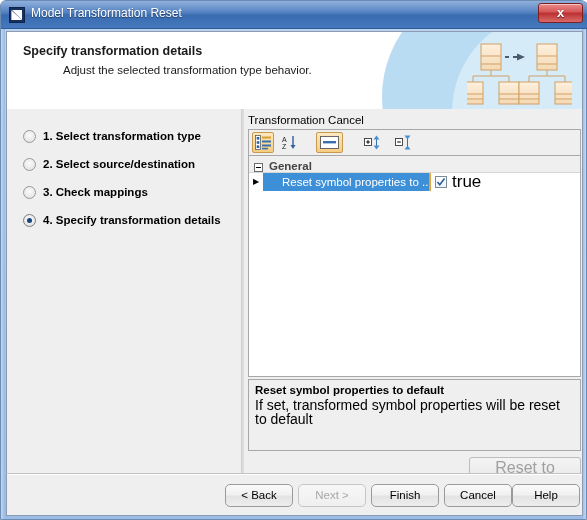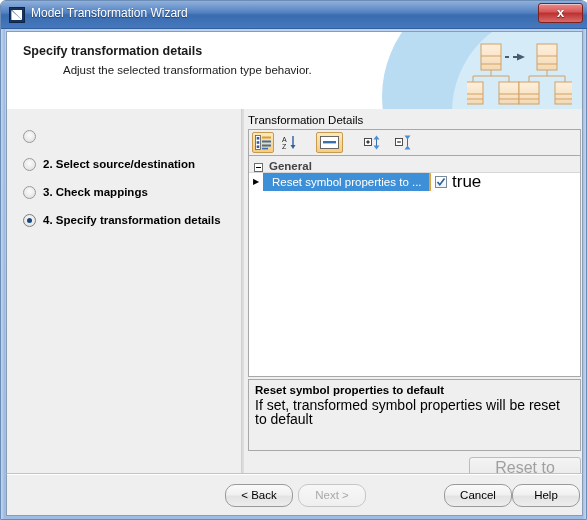--- a/index.html
+++ b/index.html
@@ -302,21 +302,21 @@
   }
   .prop-name {
     width: 168px;
     flex: none;
     height: 18px;
     line-height: 18px;
     box-sizing: border-box;
     background: #3d90d8;
     color: #ffffff;
     font-size: 11.5px;
-    padding-left: 9px;
+    padding-left: 19px;
     border-right: 2px solid #e8a33d;
     overflow: hidden;
     white-space: nowrap;
     cursor: pointer;
   }
   .prop-val {
     flex: 1;
     height: 18px;
     display: flex;
     align-items: center;
@@ -389,21 +389,21 @@
     position: absolute;
     left: 0; top: 0; right: 0; height: 1px;
     background: #ffffff;
   }
   .btn {
     position: absolute;
     top: 10px;
     width: 68px; height: 23px;
     box-sizing: border-box;
     border: 1px solid #9a9a9a;
-    border-radius: 10px;
+    border-radius: 5px;
     background: linear-gradient(to bottom, #fafafa 0%, #f0f0f0 48%, #e3e3e3 52%, #ededed 100%);
     font-size: 11.5px;
     color: #000000;
     line-height: 21px;
     text-align: center;
     cursor: pointer;
   }
   .btn.disabled {
     color: #a8a8a8;
     border-color: #c6c6c6;
@@ -421,21 +421,21 @@
 
     <div class="app-icon">
       <svg width="14" height="14" viewBox="0 0 14 14">
         <rect x="0" y="0" width="14" height="14" fill="#1b3a6b"></rect>
         <polygon points="1,12 1,2 12,12" fill="#ffffff"></polygon>
         <polygon points="12,2 12,12 2,2" fill="#ffffff"></polygon>
         <rect x="1" y="1" width="12" height="12" fill="none" stroke="#0d2348" stroke-width="0.7"></rect>
       </svg>
     </div>
 
-    <div class="title-text">Model Transformation Wizard</div>
+    <div class="title-text">Model Transformation Reset</div>
 
     <div class="close-btn">
       <div class="x">x</div>
     </div>
   </div>
 
   <div class="frame-left"></div>
   <div class="frame-right"></div>
 
   <div class="header">
@@ -497,20 +497,21 @@
       </svg>
     </div>
   </div>
 
   <div class="body-area">
 
     <div class="steps">
 
       <div class="step" style="top:18px">
         <span class="radio"></span>
+        <span class="step-label">1. Select transformation type</span>
       </div>
 
       <div class="step" style="top:46px">
         <span class="radio"></span>
         <span class="step-label">2. Select source/destination</span>
       </div>
 
       <div class="step" style="top:74px">
         <span class="radio"></span>
         <span class="step-label">3. Check mappings</span>
@@ -520,21 +521,21 @@
         <span class="radio on"></span>
         <span class="step-label">4. Specify transformation details</span>
       </div>
 
     </div>
 
     <div class="vdiv"></div>
 
     <div class="detail">
 
-      <div class="detail-title">Transformation Details</div>
+      <div class="detail-title">Transformation Cancel</div>
 
       <div class="toolbar">
 
         <div class="tbtn active" style="left:3px">
           <svg width="16" height="15" viewBox="0 0 16 15">
             <rect x="0.5" y="0.5" width="5" height="14" fill="#ffffff" stroke="#5a5a5a" stroke-width="0.8"></rect>
             <rect x="1.7" y="2" width="2.6" height="2.6" fill="#2f5fa0"></rect>
             <rect x="1.7" y="6.2" width="2.6" height="2.6" fill="#2f5fa0"></rect>
             <rect x="1.7" y="10.4" width="2.6" height="2.6" fill="#2f5fa0"></rect>
             <rect x="7" y="1.5" width="9" height="2" fill="#d8a030"></rect>
@@ -613,17 +614,18 @@
       <div class="reset-btn">Reset to Defaults</div>
 
     </div>
   </div>
 
   <div class="footer">
     <div class="footer-sep"></div>
 
     <div class="btn" style="left:218px">&lt; Back</div>
     <div class="btn disabled" style="left:291px">Next &gt;</div>
+    <div class="btn" style="left:364px">Finish</div>
     <div class="btn" style="left:505px">Help</div>
     <div class="btn" style="left:437px">Cancel</div>
   </div>
 
 </div>
 
 </body></html>

